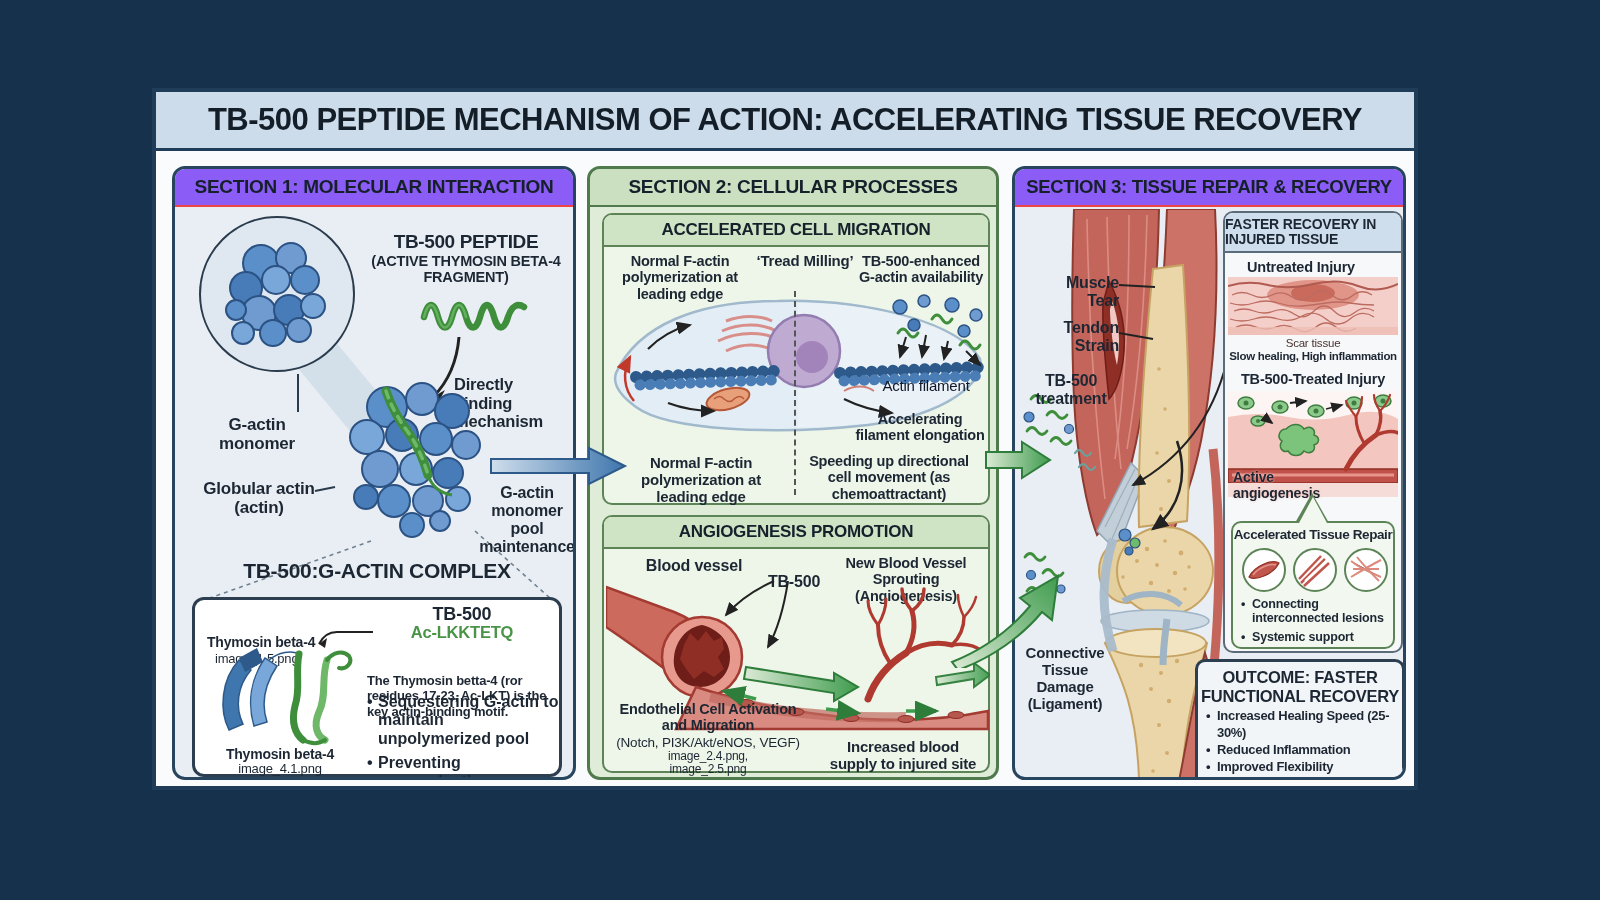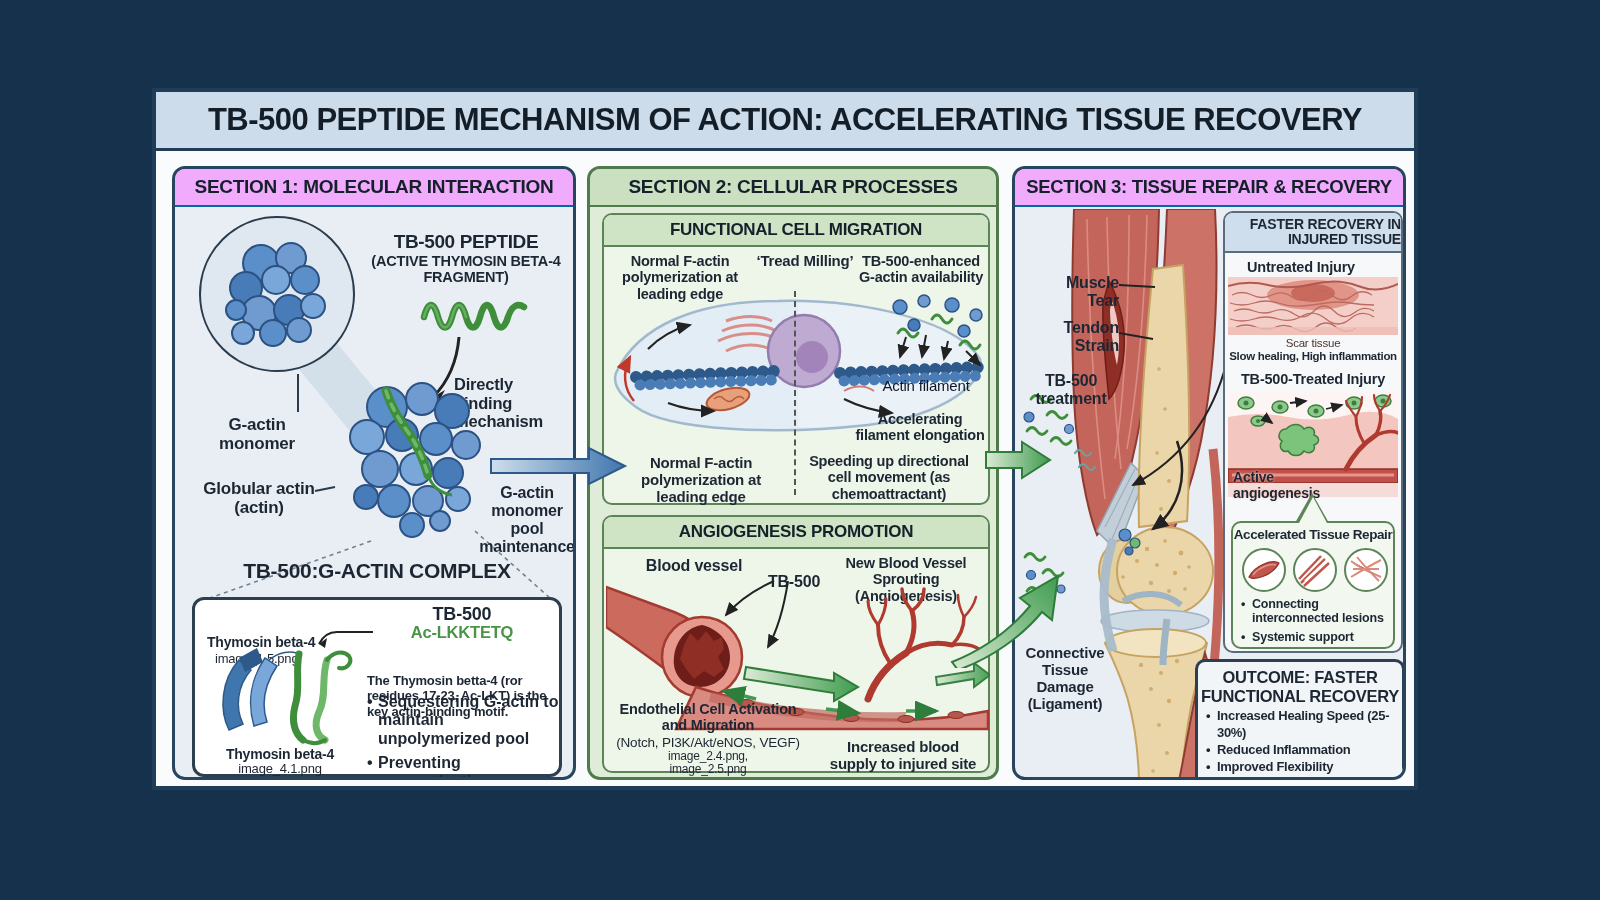--- a/index.html
+++ b/index.html
@@ -8,21 +8,21 @@
   .poster{position:absolute;left:152px;top:88px;width:1266px;height:702px;
           background:#fafbfd;border:4px solid #1f3c59;box-sizing:border-box;}
   .title-bar{position:absolute;left:0;top:0;right:0;height:56px;background:#ccdcea;
              border-bottom:3px solid #1f3c59;display:flex;align-items:center;justify-content:center;}
   .title-bar h1{margin:0;font-size:31px;font-weight:800;letter-spacing:-.5px;color:#141e28;}
   .panel{position:absolute;box-sizing:border-box;border-radius:13px;overflow:hidden;}
   .panel-blue{background:#e9eef4;border:3px solid #27455f;}
   .panel-green{background:#dfecd8;border:3px solid #4f7a4b;}
   .panel-head{height:36px;display:flex;align-items:center;justify-content:center;
               font-weight:800;font-size:19px;letter-spacing:-.3px;color:#15202b;}
-  .panel-blue .panel-head{background:#f0abfc;border-bottom:2px solid #0369a1;}
+  .panel-blue .panel-head{background:#8b5cf6;border-bottom:2px solid #ef4444;}
   .panel-green .panel-head{background:#cbe0c1;border-bottom:2px solid #4f7a4b;}
   .abs{position:absolute;box-sizing:border-box;}
   .lbl{position:absolute;font-weight:700;line-height:1.13;letter-spacing:-.2px;
        text-align:center;color:#1d2733;box-sizing:border-box;}
   .lbl.left{text-align:left;margin-top:29px;} .lbl.right{text-align:right;}
   .subbox{position:absolute;background:#eef5e9;border:2px solid #5d8457;border-radius:10px;
           box-sizing:border-box;}
   .subbox-head{height:30px;display:flex;align-items:center;justify-content:center;
                background:#cfe3c5;border-bottom:2px solid #5d8457;border-radius:8px 8px 0 0;
                font-weight:800;font-size:17px;letter-spacing:-.3px;color:#15202b;}
@@ -147,21 +147,21 @@
         <li style="margin-bottom:6px;">Sequestering G-actin to maintain unpolymerized pool</li>
         <li>Preventing nonproductive polymerization</li>
       </ul>
     </div>
   </div>
 
   <div class="panel panel-green" style="left:431px;top:74px;width:412px;height:614px;">
     <div class="panel-head">SECTION 2: CELLULAR PROCESSES</div>
 
     <div class="subbox" style="left:12px;top:44px;width:388px;height:292px;">
-      <div class="subbox-head">FUNCTIONAL CELL MIGRATION</div>
+      <div class="subbox-head">ACCELERATED CELL MIGRATION</div>
       <div class="lbl" style="left:6px;top:38px;width:140px;font-size:14.5px;">Normal F-actin polymerization at leading edge</div>
       <div class="lbl" style="left:146px;top:38px;width:110px;font-size:15px;">‘Tread Milling’</div>
       <div class="lbl" style="left:250px;top:38px;width:134px;font-size:14.5px;">TB-500-enhanced G-actin availability</div>
 
       <svg class="abs" style="left:4px;top:70px;" width="380" height="164" viewBox="0 0 380 164">
         <defs>
           <marker id="mA" markerWidth="8" markerHeight="8" refX="6" refY="3" orient="auto">
                 <path d="M0,0 L7,3 L0,6 Z" fill="#222"></path>
               </marker>
           <marker id="mR" markerWidth="8" markerHeight="8" refX="6" refY="3" orient="auto">
@@ -379,21 +379,21 @@
     <div class="lbl right" style="left:22px;top:105px;width:82px;font-size:16px;">Muscle Tear</div>
     <div class="lbl right" style="left:14px;top:150px;width:90px;font-size:16px;">Tendon Strain</div>
     <div class="lbl" style="left:6px;top:203px;width:100px;font-size:16px;">TB-500 treatment</div>
     <svg class="overlay" style="left:104px;top:108px;" width="40" height="80">
       <line x1="0" y1="8" x2="36" y2="10" stroke="#222" stroke-width="2"></line>
       <line x1="0" y1="56" x2="34" y2="62" stroke="#222" stroke-width="2"></line>
     </svg>
     <div class="lbl" style="left:0px;top:476px;width:100px;font-size:15px;">Connective Tissue Damage (Ligament)</div>
 
     <div class="abs" style="left:208px;top:42px;width:180px;height:442px;background:#f6f8fa;border:2px solid #5a6b7a;border-radius:10px;">
-      <div class="abs" style="left:0;top:0;right:0;height:40px;background:#cfdeec;border-bottom:2px solid #5a6b7a;border-radius:8px 8px 0 0;display:flex;align-items:center;justify-content:center;text-align:right;font-weight:800;font-size:14px;line-height:1.1;letter-spacing:-.2px;">FASTER RECOVERY IN INJURED TISSUE</div>
+      <div class="abs" style="left:0;top:0;right:0;height:40px;background:#cfdeec;border-bottom:2px solid #5a6b7a;border-radius:8px 8px 0 0;display:flex;align-items:center;justify-content:center;text-align:left;font-weight:800;font-size:14px;line-height:1.1;letter-spacing:-.2px;">FASTER RECOVERY IN INJURED TISSUE</div>
       <div class="lbl" style="left:0;top:46px;width:152px;font-size:14.5px;">Untreated Injury</div>
 
       <svg class="abs" style="left:3px;top:64px;" width="170" height="58" viewBox="0 0 170 58">
         <rect width="170" height="58" fill="#f4cfc9"></rect>
         <ellipse cx="85" cy="18" rx="46" ry="15" fill="#dd8a7c" opacity=".85"></ellipse>
         <ellipse cx="85" cy="16" rx="22" ry="9" fill="#c96a5c"></ellipse>
         <path d="M0,9 Q20,3 40,8 T85,7 T130,9 T170,7" fill="none" stroke="#b05a50" stroke-width="2"></path>
         <g fill="none" stroke="#bc6c60" stroke-width="1.3">
           <path d="M4,18 q10,-5 20,0 t20,0 t20,2 t20,-2 t20,0 t20,1 t20,-1"></path>
           <path d="M2,26 q12,4 24,0 t24,0 t24,3 t24,-3 t24,0 t24,2"></path>

